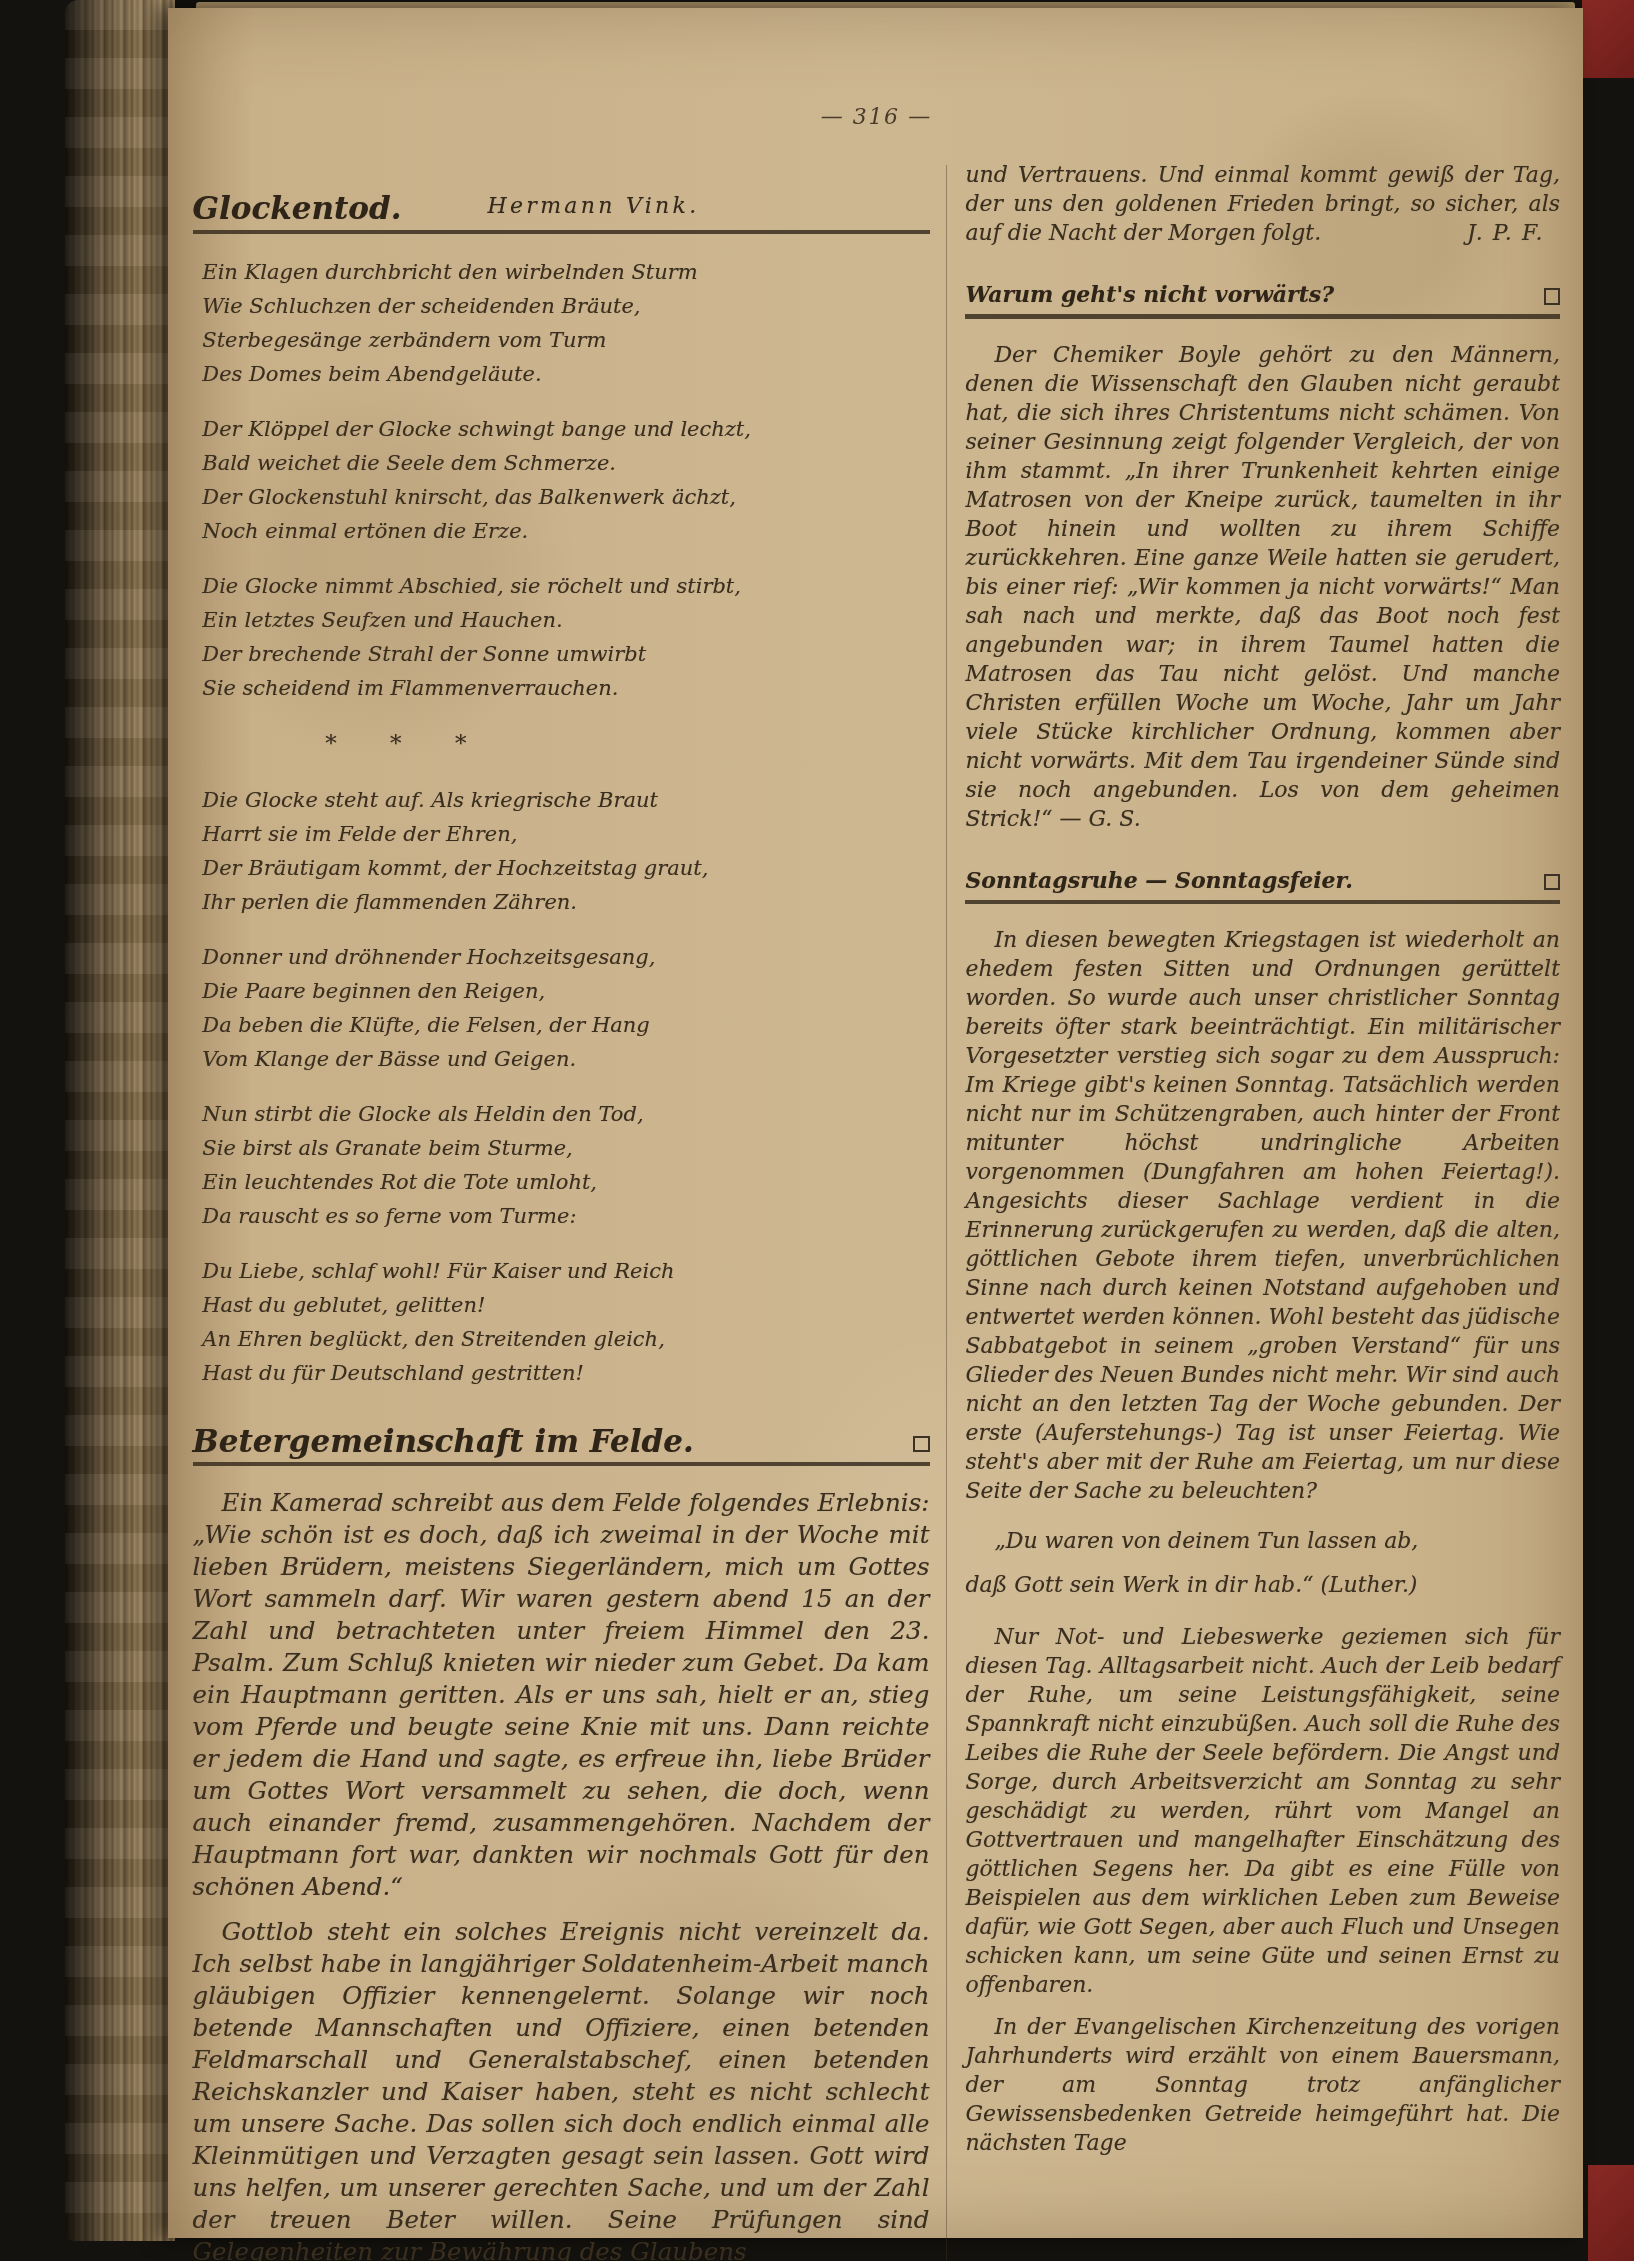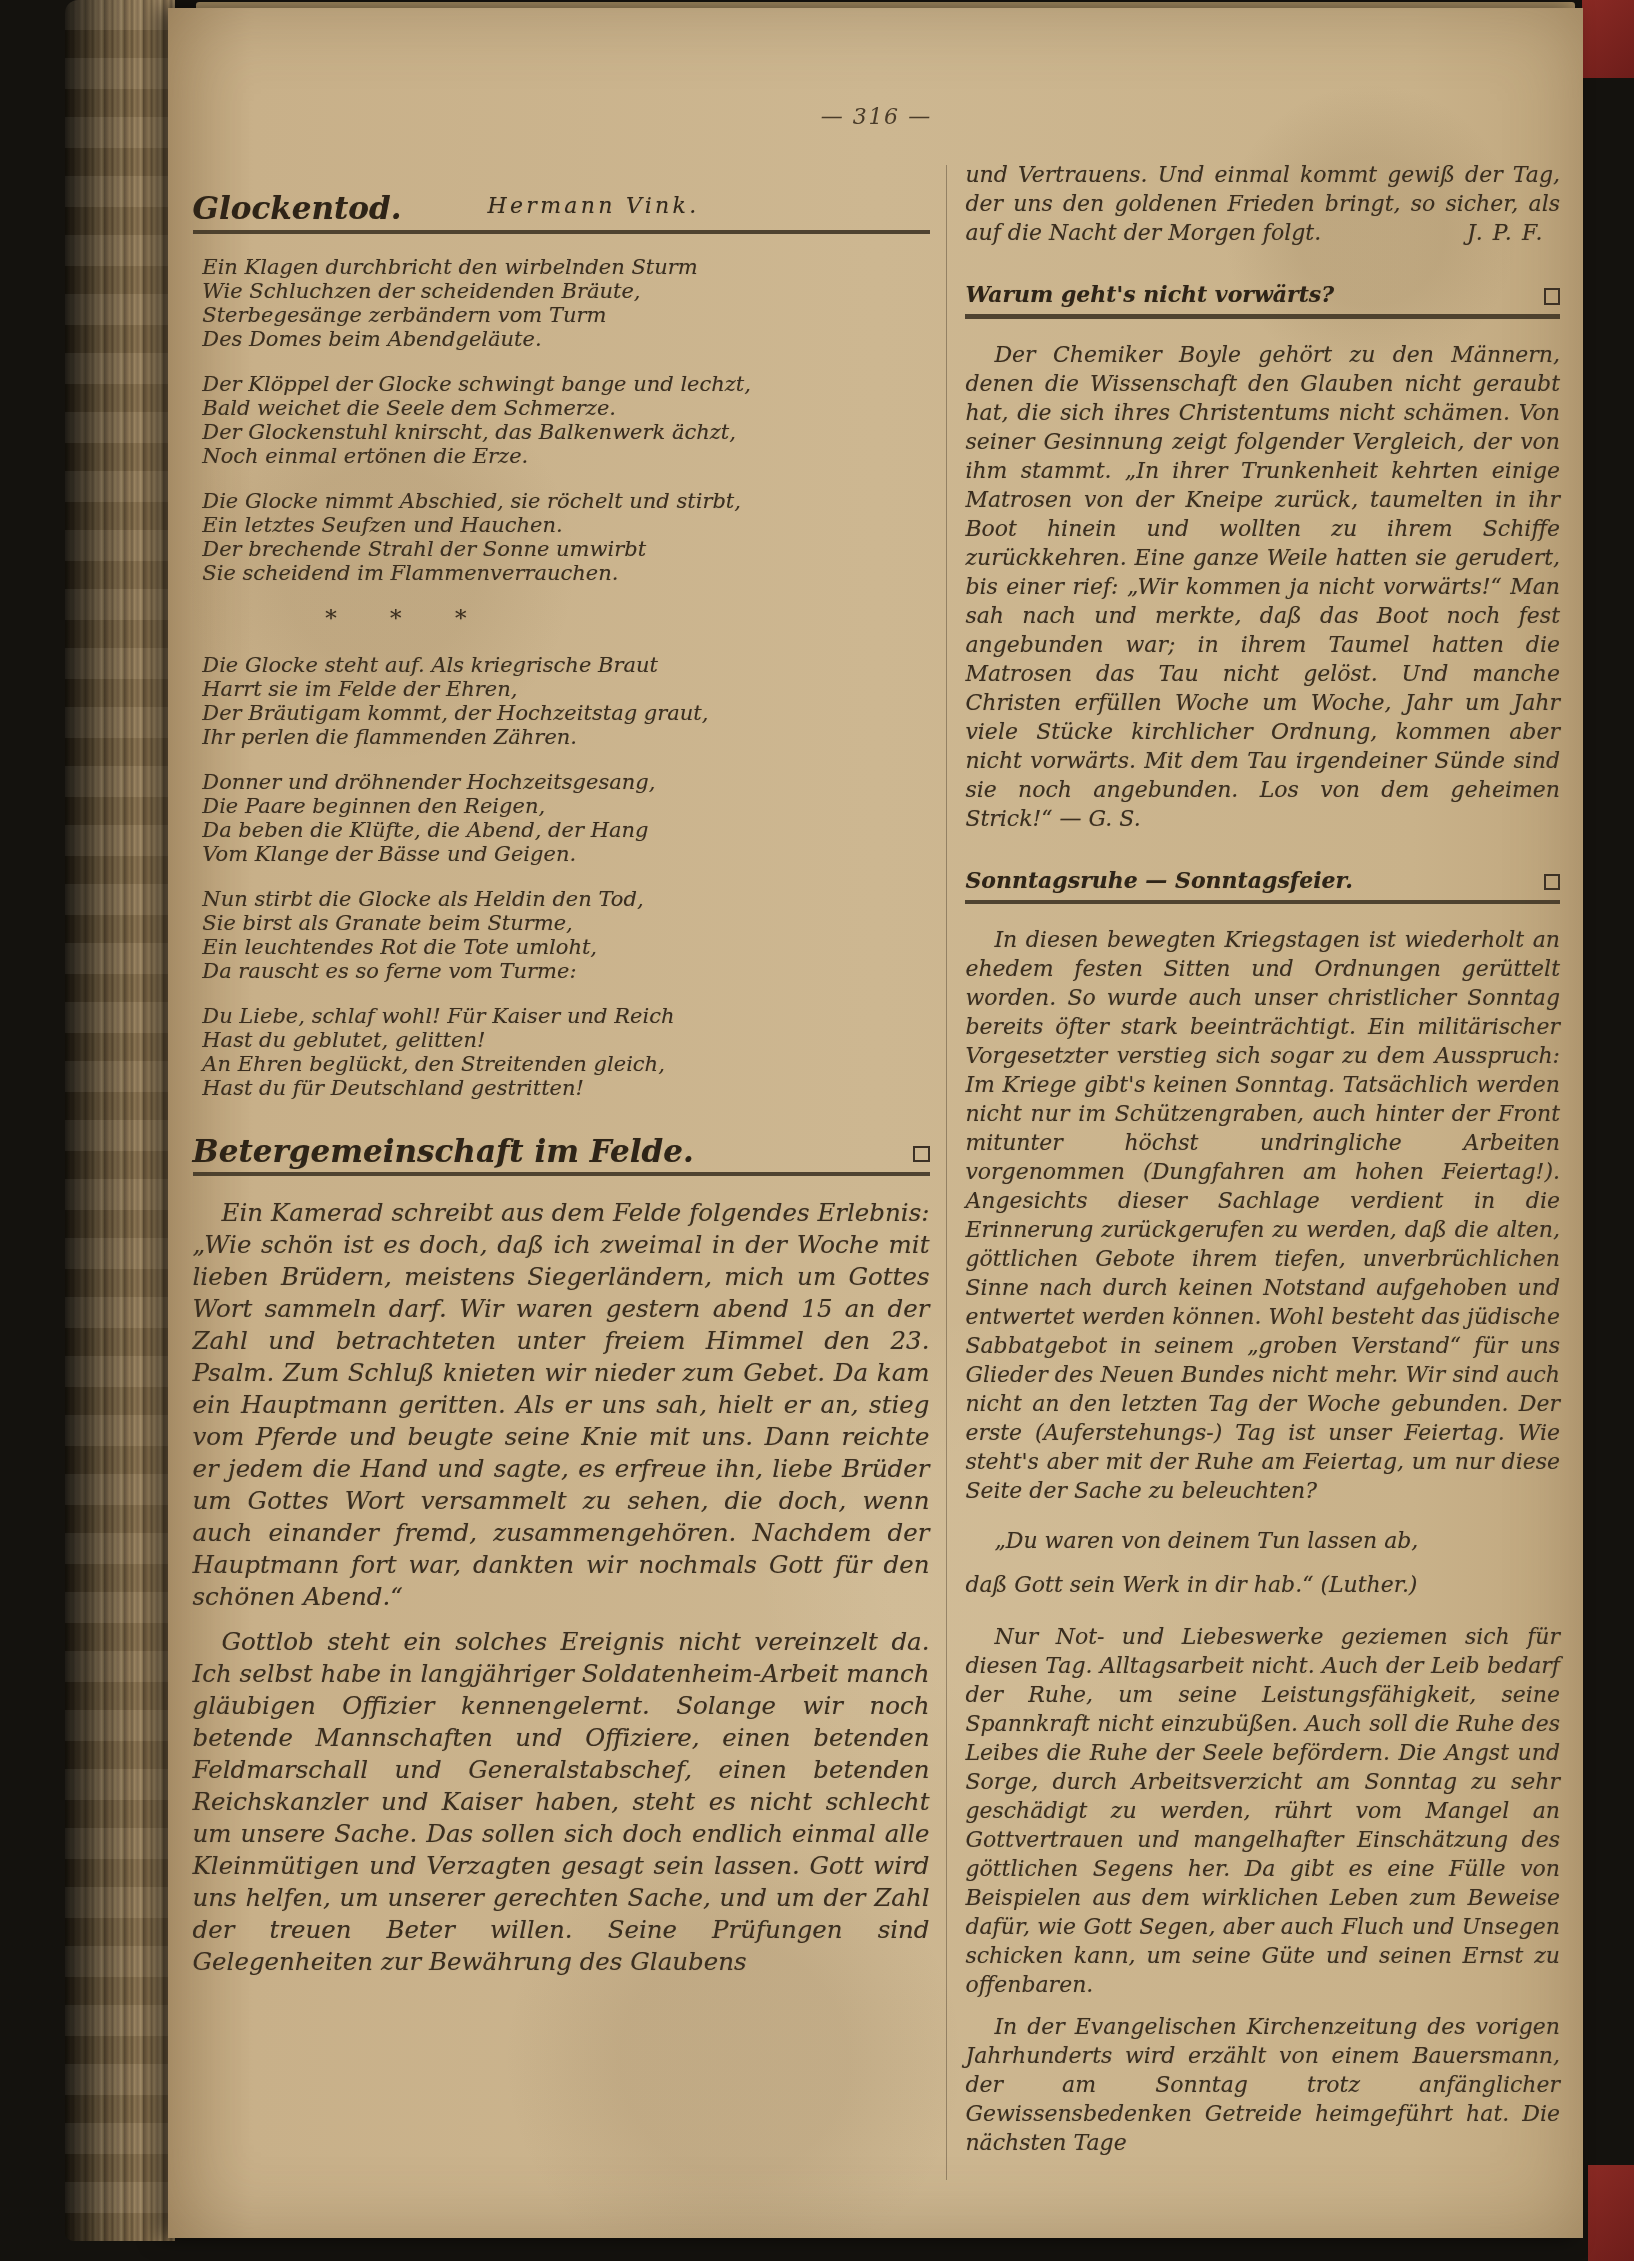--- a/index.html
+++ b/index.html
@@ -40,21 +40,21 @@
 
   .heading-row{display:flex;align-items:flex-end;}
   .title{font-weight:bold;color:#2e2417;}
   .col.left .title{font-size:31px;line-height:36px;}
   .col.right .title{font-size:22px;line-height:34px;}
   .poem-head{margin-top:21px;}
   .author{margin-left:86px;font-size:22px;letter-spacing:3.3px;padding-bottom:4.1px;color:#33291c;}
   .sq{margin-left:auto;width:12.3px;height:12.3px;border:2.5px solid #3c3125;margin-bottom:6.5px;}
   .rule{height:4.1px;background:#3e3323;margin-top:3.3px;margin-bottom:21px;opacity:.88;}
 
-  .poem{margin-left:9.8px;font-size:21px;line-height:24px;}
+  .poem{margin-left:9.8px;font-size:21px;line-height:34px;}
   .stanza{white-space:pre-line;margin:0 0 21px 0;}
   .poem-sep{margin:1.6px 0 23px 123px;letter-spacing:23px;font-size:23px;color:#3a2e1f;}
 
   .para{margin:0 0 13px 0;text-indent:29px;text-align:justify;}
   .noindent{text-indent:0;}
   .cont{position:relative;}
   .sig{position:absolute;right:16px;bottom:0;letter-spacing:1.6px;}
 
   .article{margin-bottom:23px;margin-top:30px;}
   .article .heading-row{margin-top:18px;}
@@ -99,21 +99,21 @@
 Ein letztes Seufzen und Hauchen.
 Der brechende Strahl der Sonne umwirbt
 Sie scheidend im Flammenverrauchen.</div>
             <div class="poem-sep">*  *  *</div>
             <div class="stanza">Die Glocke steht auf. Als kriegrische Braut
 Harrt sie im Felde der Ehren,
 Der Bräutigam kommt, der Hochzeitstag graut,
 Ihr perlen die flammenden Zähren.</div>
             <div class="stanza">Donner und dröhnender Hochzeitsgesang,
 Die Paare beginnen den Reigen,
-Da beben die Klüfte, die Abend, der Hang
+Da beben die Klüfte, die Felsen, der Hang
 Vom Klange der Bässe und Geigen.</div>
             <div class="stanza">Nun stirbt die Glocke als Heldin den Tod,
 Sie birst als Granate beim Sturme,
 Ein leuchtendes Rot die Tote umloht,
 Da rauscht es so ferne vom Turme:</div>
             <div class="stanza">Du Liebe, schlaf wohl! Für Kaiser und Reich
 Hast du geblutet, gelitten!
 An Ehren beglückt, den Streitenden gleich,
 Hast du für Deutschland gestritten!</div>
           </div>

